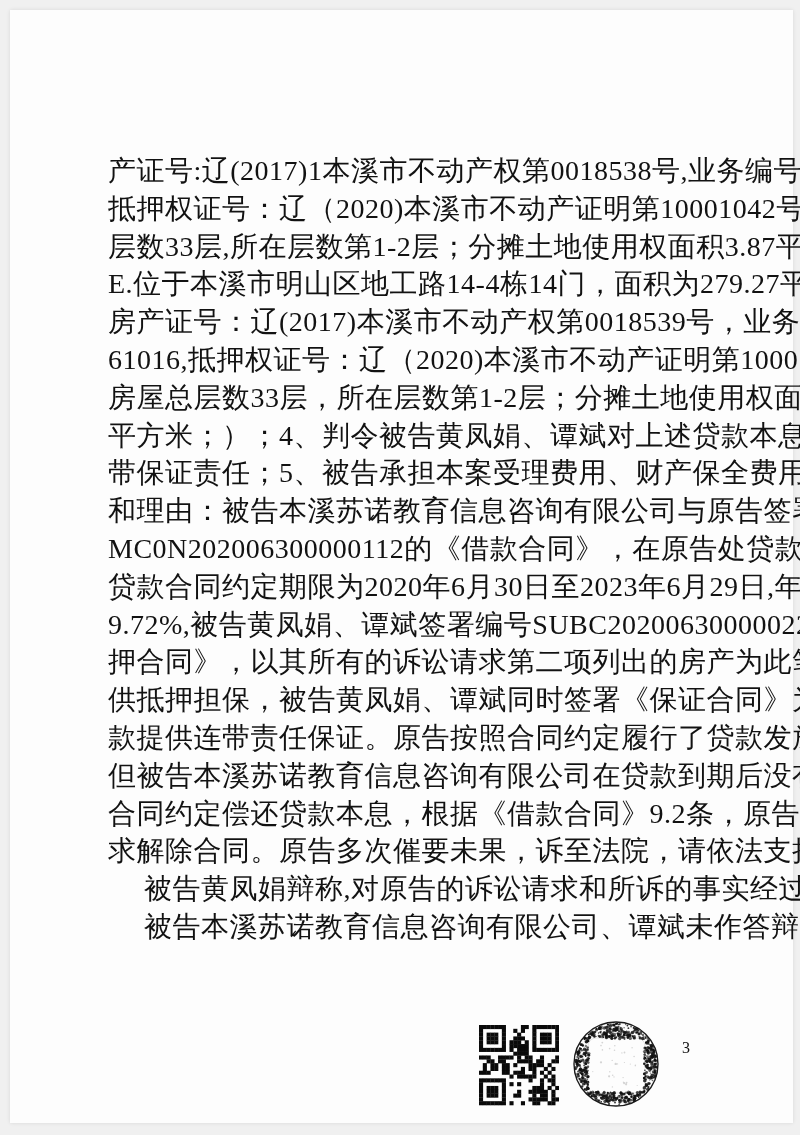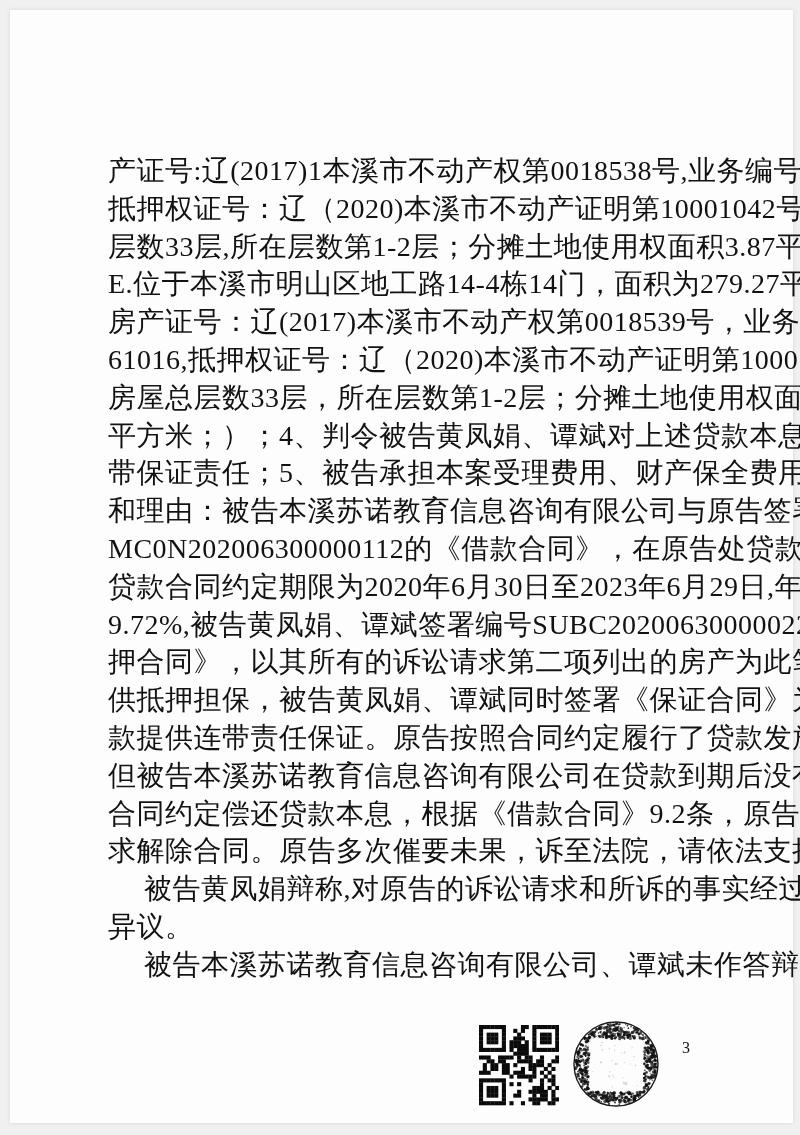--- a/index.html
+++ b/index.html
@@ -96,21 +96,20 @@
     <div class="line">MC0N202006300000112的《借款合同》，在原告处贷款900万元,</div>
     <div class="line">贷款合同约定期限为2020年6月30日至2023年6月29日,年利率为</div>
     <div class="line">9.72%,被告黄凤娟、谭斌签署编号SUBC2020063000002255的《抵</div>
     <div class="line">押合同》，以其所有的诉讼请求第二项列出的房产为此笔贷款提</div>
     <div class="line">供抵押担保，被告黄凤娟、谭斌同时签署《保证合同》为此笔贷</div>
     <div class="line">款提供连带责任保证。原告按照合同约定履行了贷款发放义务,</div>
     <div class="line">但被告本溪苏诺教育信息咨询有限公司在贷款到期后没有按照</div>
     <div class="line">合同约定偿还贷款本息，根据《借款合同》9.2条，原告有权要</div>
     <div class="line no-j">求解除合同。原告多次催要未果，诉至法院，请依法支持。</div>
     <div class="line indent">被告黄凤娟辩称,对原告的诉讼请求和所诉的事实经过没有</div>
-    <div class="line no-j">异议。</div>
     <div class="line no-j indent">被告本溪苏诺教育信息咨询有限公司、谭斌未作答辩。</div>
   </div>
 
   <div class="footer-row">
     <svg class="qr" id="qr" viewBox="0 0 84 84">
         <rect x="44" y="0" width="4.3" height="4.3" fill="#0a0a0a"></rect>
         <rect x="48" y="0" width="4.3" height="4.3" fill="#0a0a0a"></rect>
         <rect x="36" y="4" width="4.3" height="4.3" fill="#0a0a0a"></rect>
         <rect x="44" y="4" width="4.3" height="4.3" fill="#0a0a0a"></rect>
         <rect x="40" y="8" width="4.3" height="4.3" fill="#0a0a0a"></rect>

